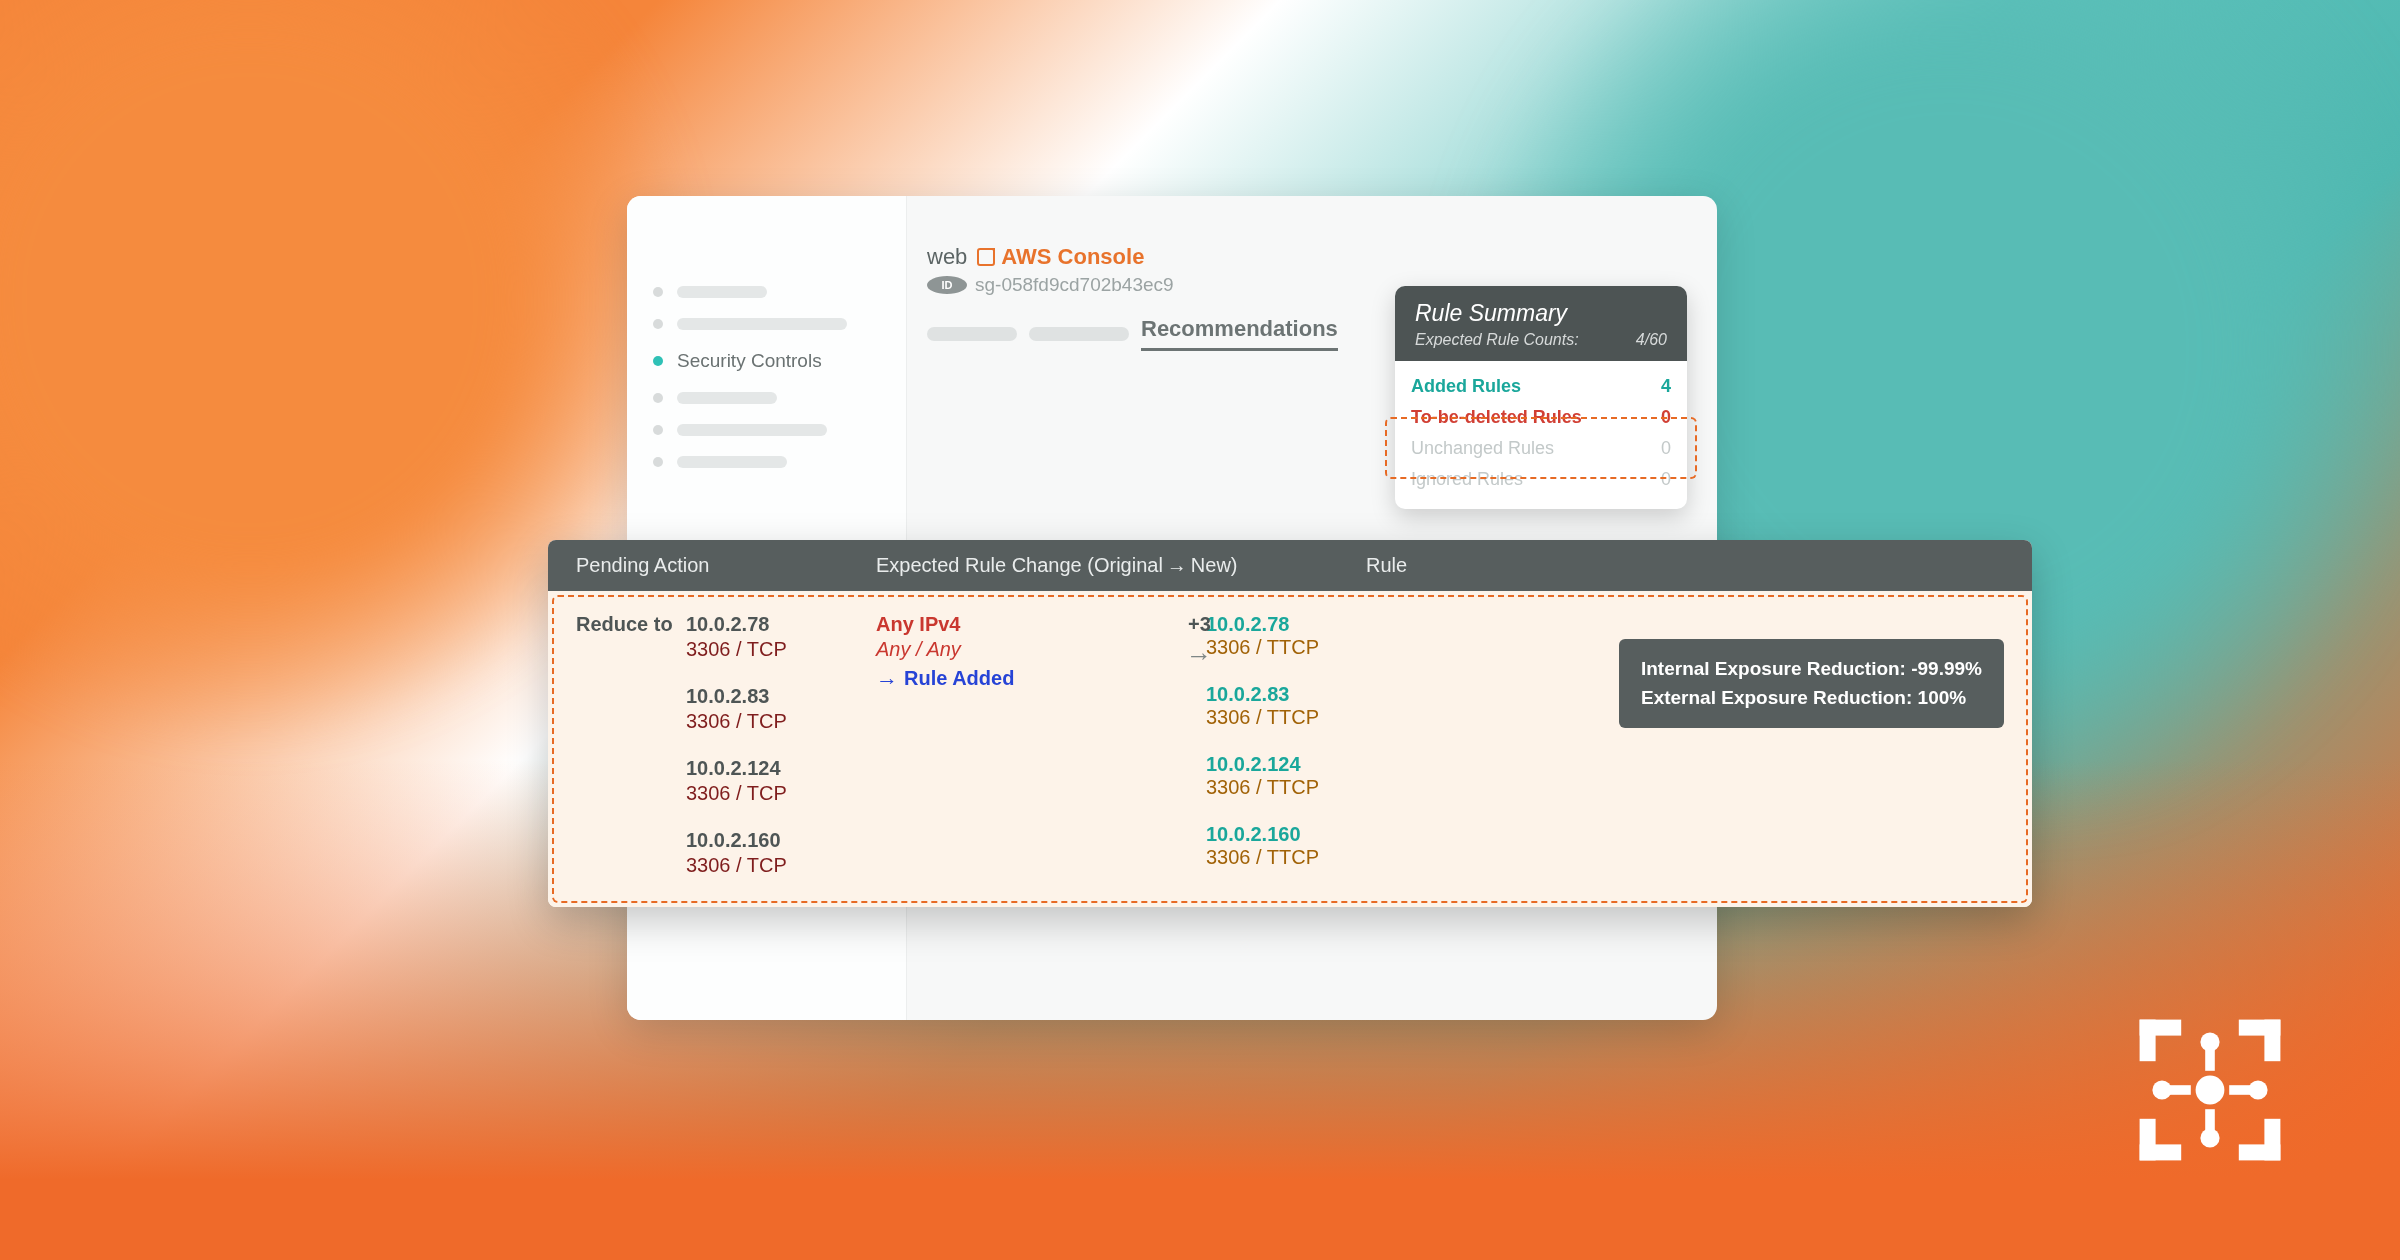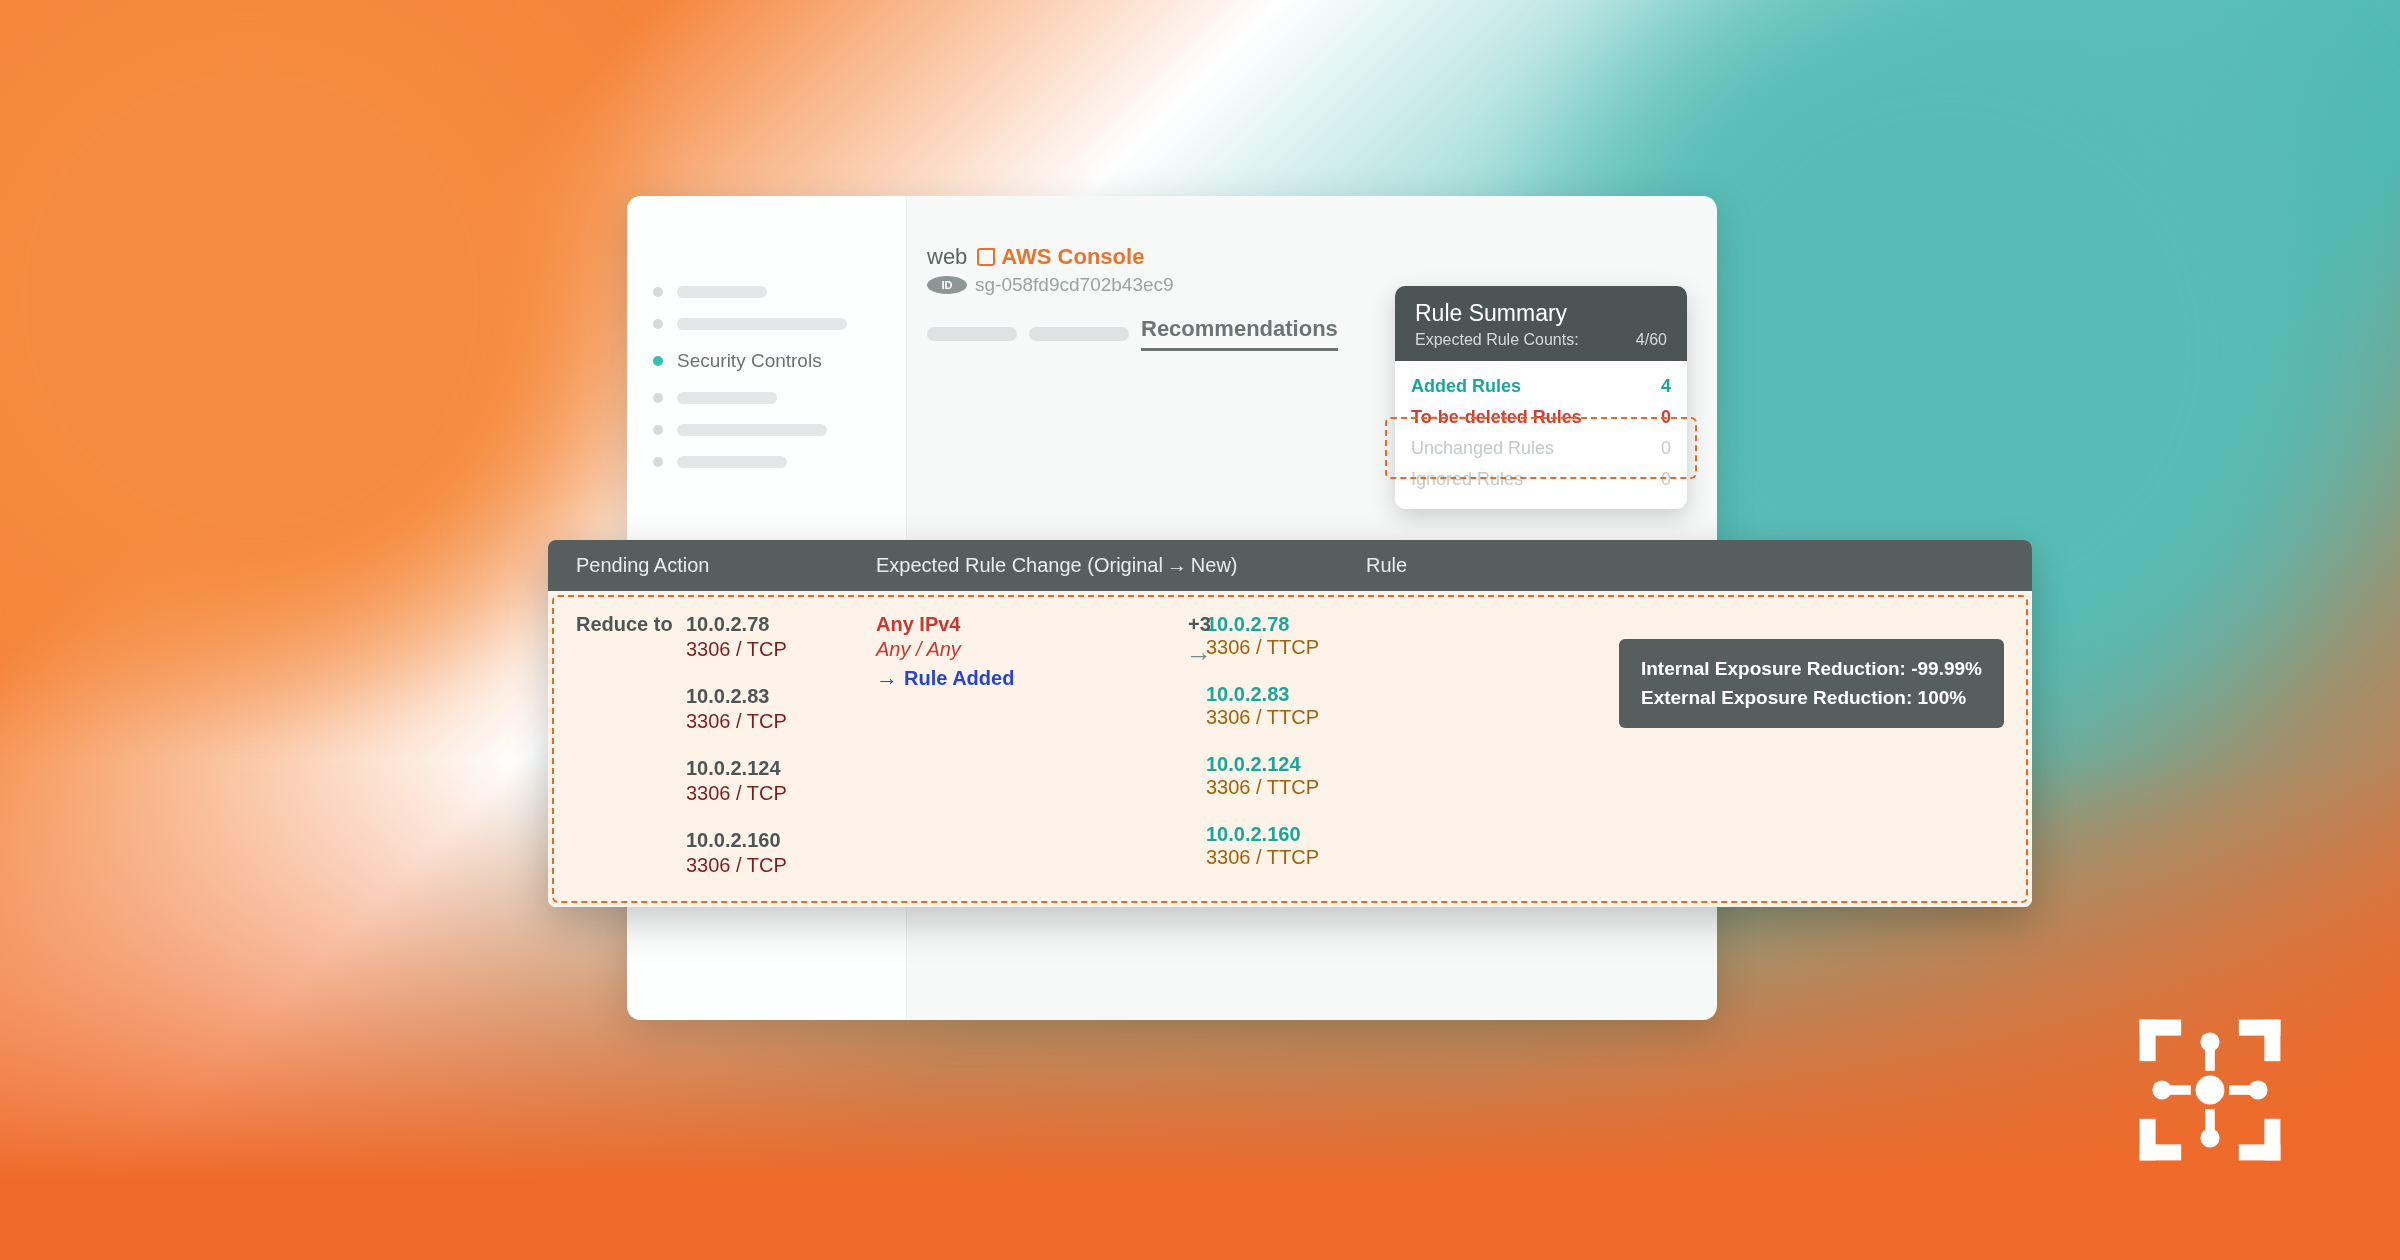--- a/index.html
+++ b/index.html
@@ -56,21 +56,21 @@
   .id-badge { width:40px; height:18px; border-radius:50%; background:#8e9595; color:#fff; font-size:11px; font-weight:700; display:flex; align-items:center; justify-content:center;}
   .tabs { display:flex; gap:12px; margin-top:20px; align-items:center;}
   .tab-ph { height:14px; border-radius:7px; background:#dfe2e2;}
   .tab-active { font-size:22px; font-weight:700; color:#6c7474; padding-bottom:6px; border-bottom:3px solid #6c7474;}
 
   .summary-card {
     position:absolute; left:1395px; top:286px; width:292px;
     background:#fff; border-radius:10px; box-shadow:0 8px 24px rgba(0,0,0,0.18);
     overflow:visible;
   }
-  .summary-head { background:#4d5454; color:#fff; padding:14px 20px 12px; border-radius:10px 10px 0 0;}
+  .summary-head { background:#4d5454; color:#fff; padding:14px 20px 12px; border-radius:10px 10px 0 0;font-style:italic;}
   .summary-title { font-size:23px; font-weight:500;}
   .summary-sub { display:flex; justify-content:space-between; font-size:16px; margin-top:4px; color:#d7dada;}
   .summary-body { padding:10px 16px 14px; font-size:18px;}
   .srow { display:flex; justify-content:space-between; padding:5px 0;}
   .srow.added { color:#1aa79b; font-weight:700;}
   .srow.del { color:#d13f34; font-weight:700;}
   .srow.muted { color:#c3c9c9;}
   .highlight-rules {
     position:absolute; left:-10px; top:56px; right:-10px; height:62px;
     border:2px dashed #e76a24; border-radius:6px; pointer-events:none;

